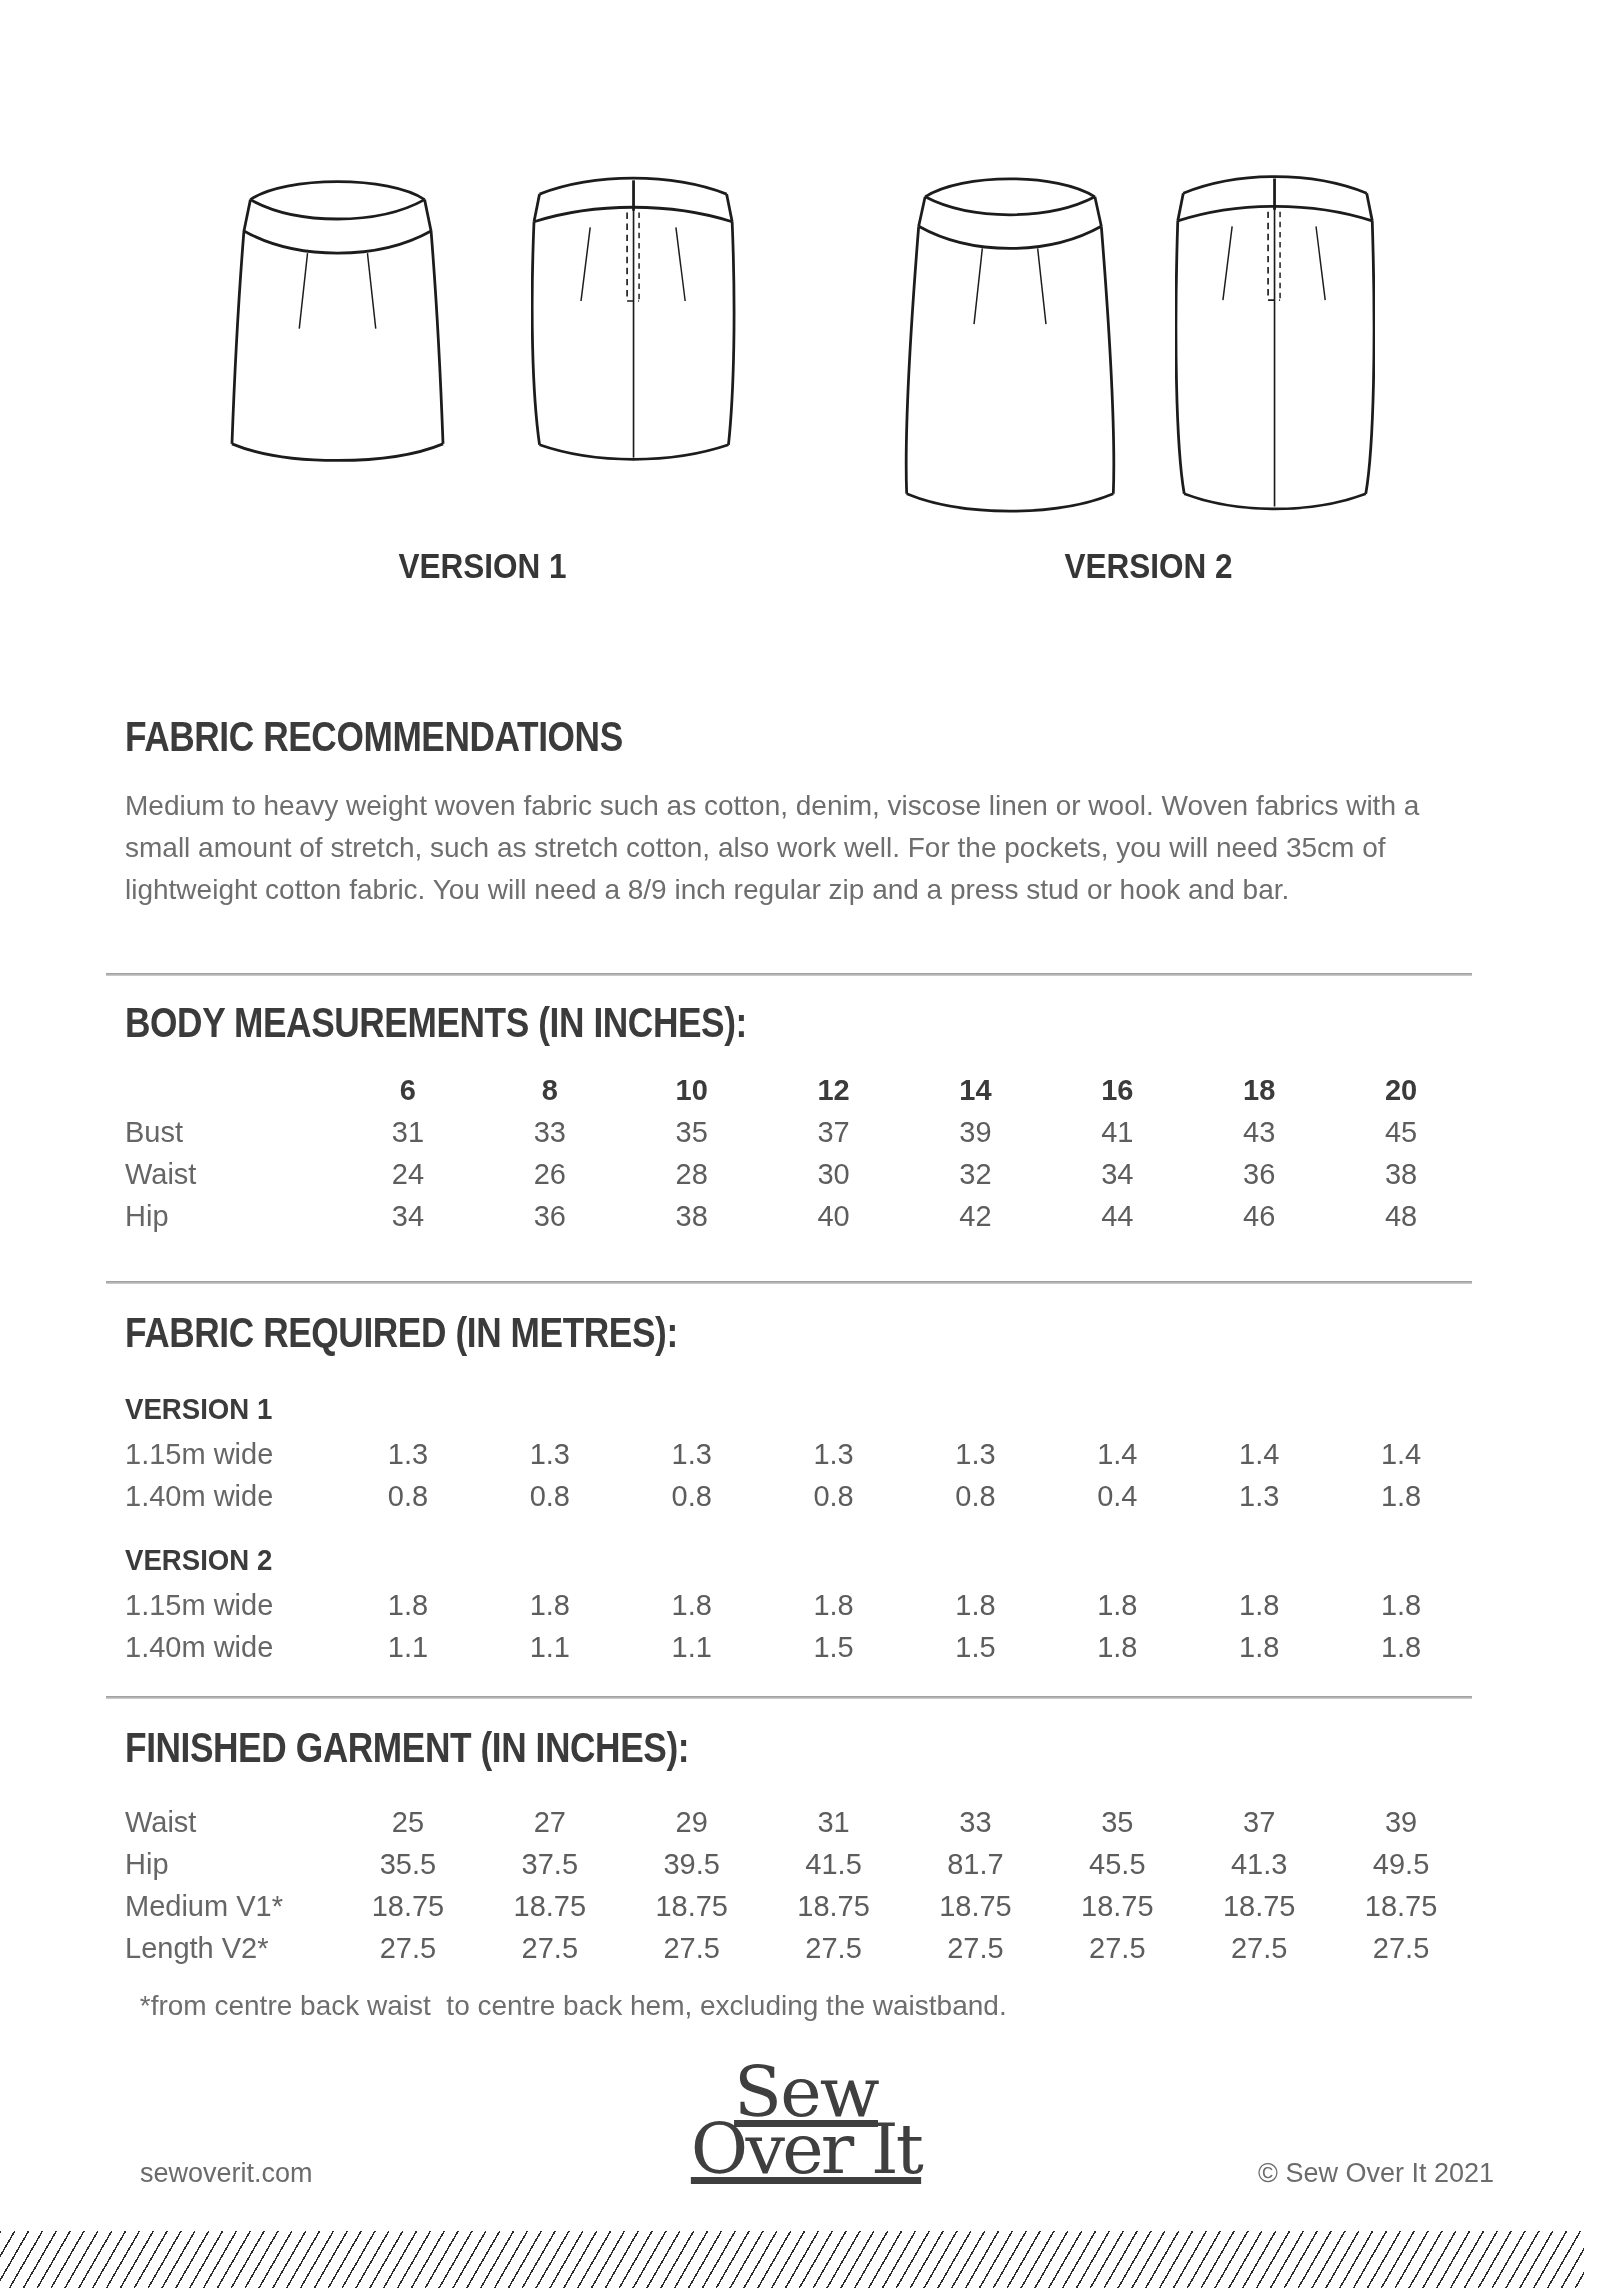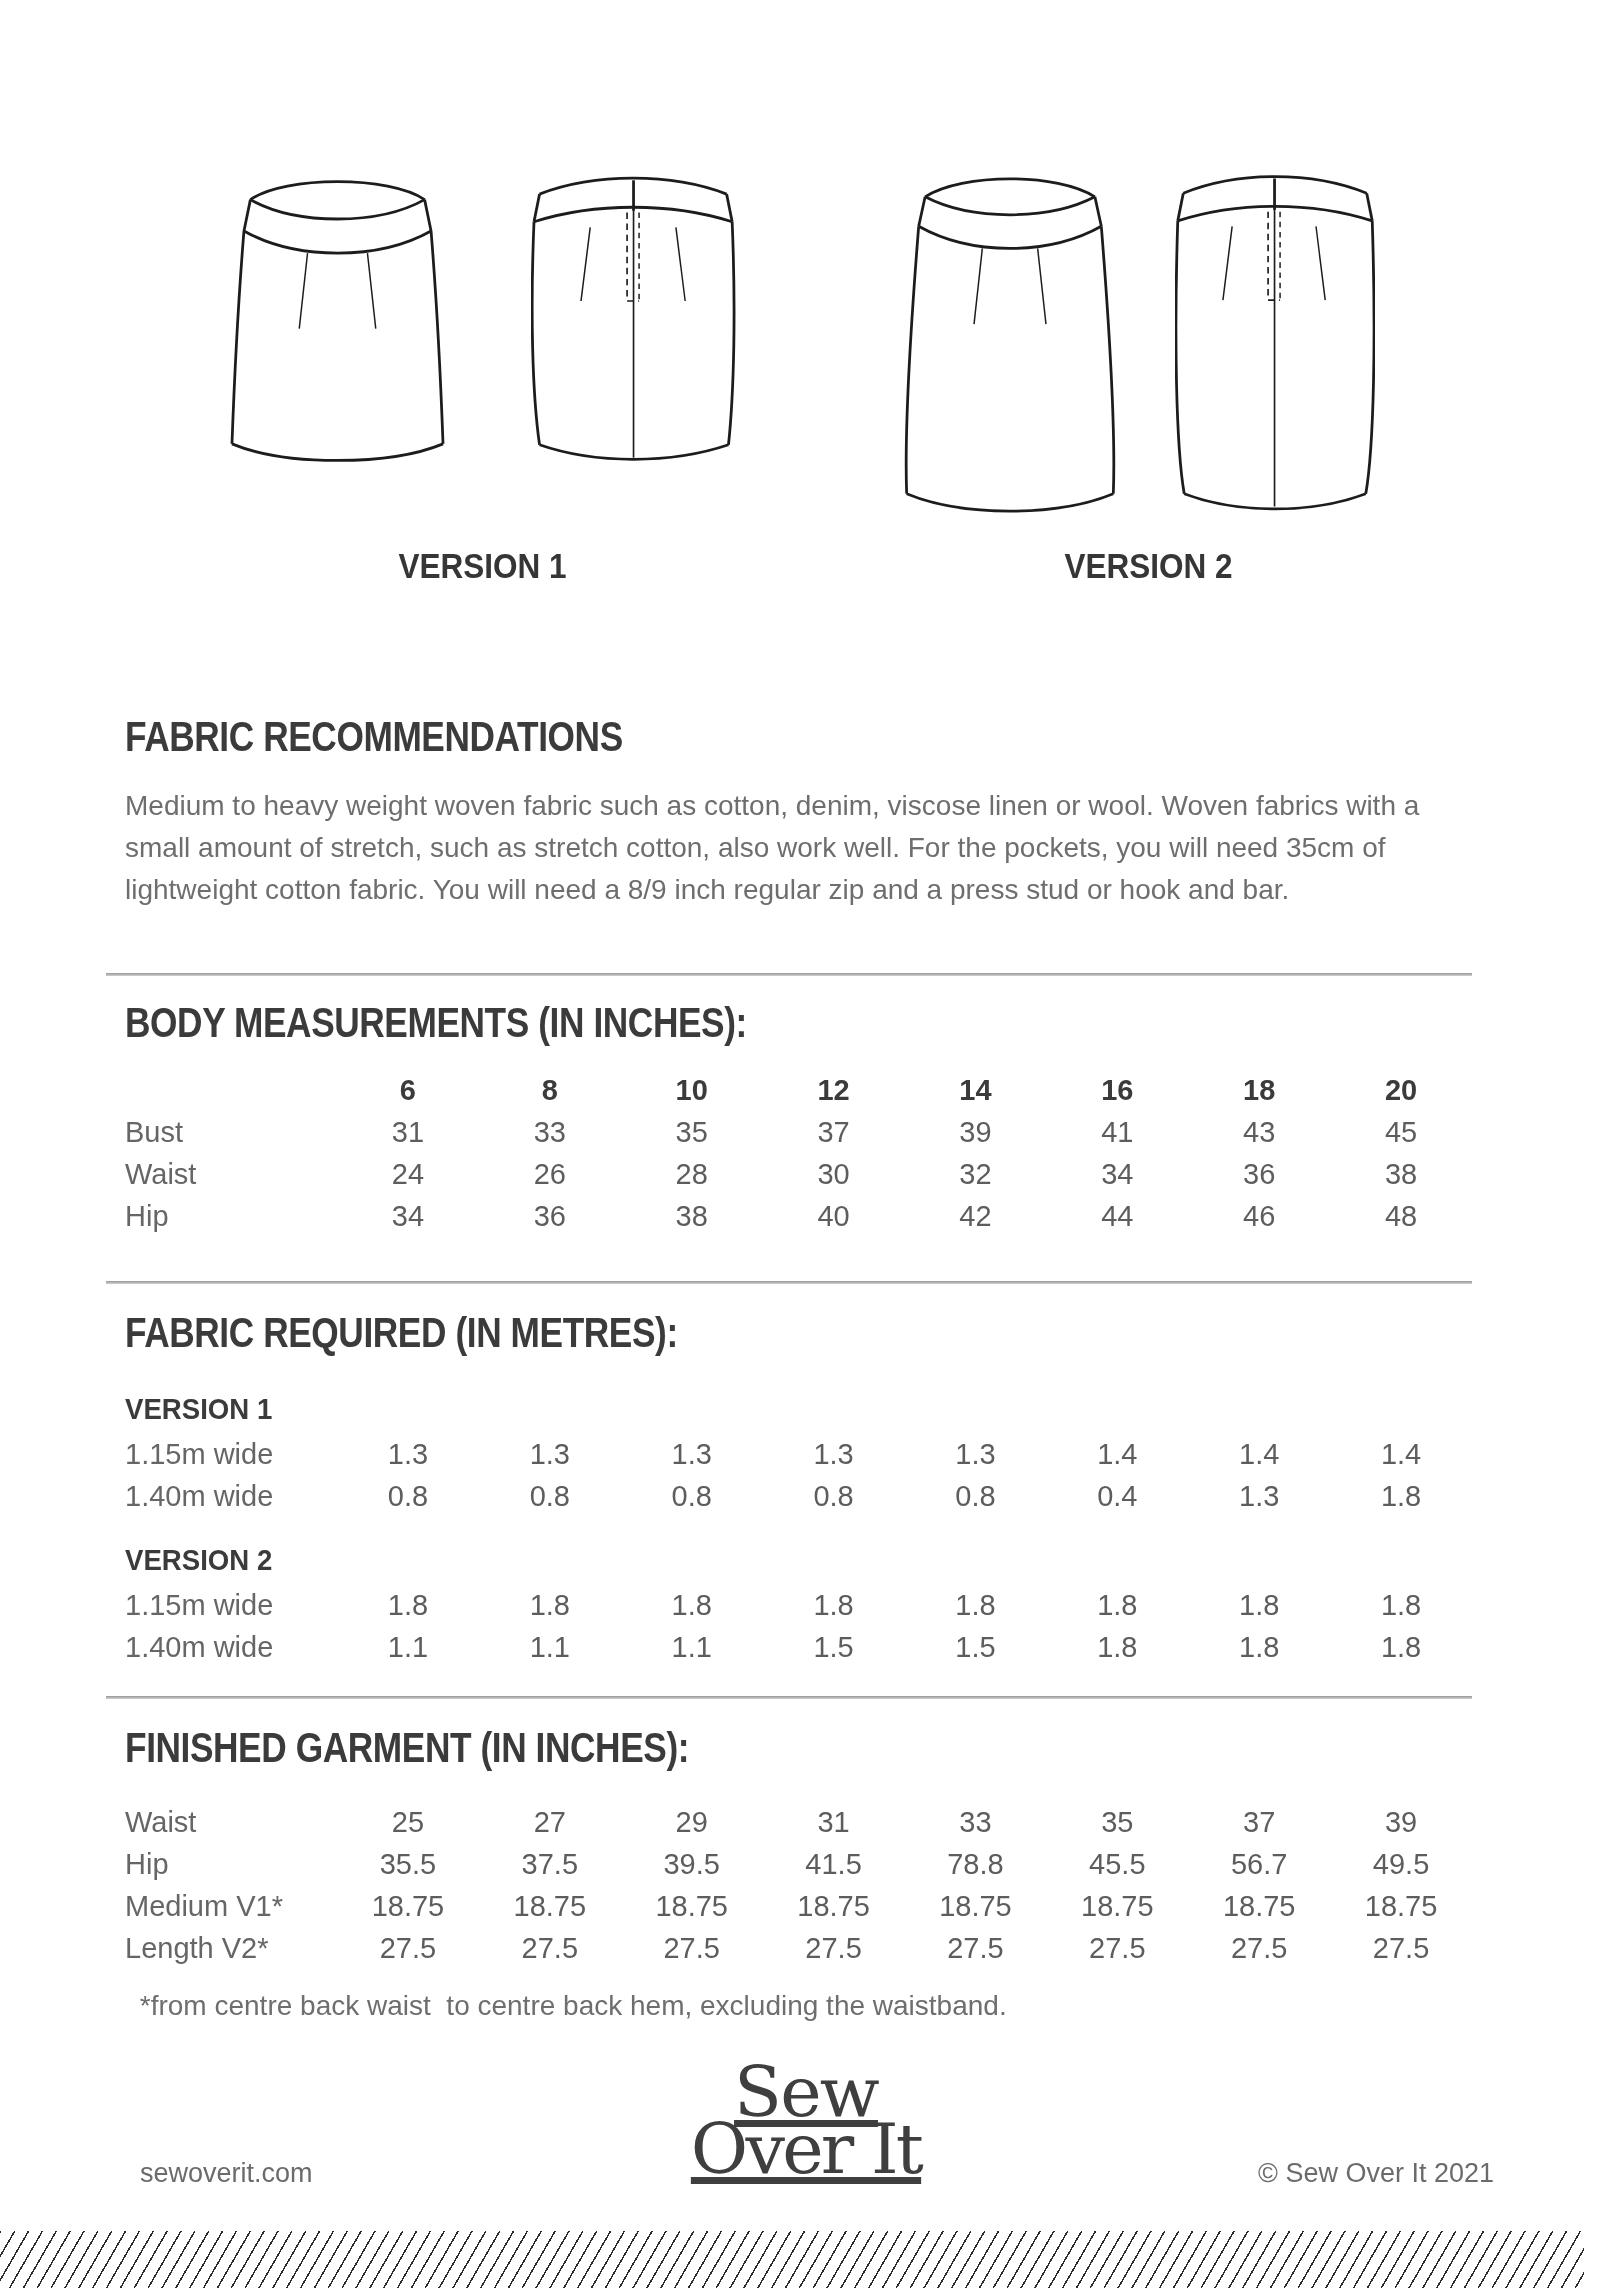--- a/index.html
+++ b/index.html
@@ -301,23 +301,23 @@
           <div class="cell">37</div>
           <div class="cell">39</div>
         </div>
 
         <div class="trow">
           <div class="cell label-cell">Hip</div>
           <div class="cell">35.5</div>
           <div class="cell">37.5</div>
           <div class="cell">39.5</div>
           <div class="cell">41.5</div>
-          <div class="cell">78.8</div>
+          <div class="cell">81.7</div>
           <div class="cell">45.5</div>
-          <div class="cell">56.7</div>
+          <div class="cell">41.3</div>
           <div class="cell">49.5</div>
         </div>
 
         <div class="trow">
           <div class="cell label-cell">Medium V1*</div>
           <div class="cell">18.75</div>
           <div class="cell">18.75</div>
           <div class="cell">18.75</div>
           <div class="cell">18.75</div>
           <div class="cell">18.75</div>

